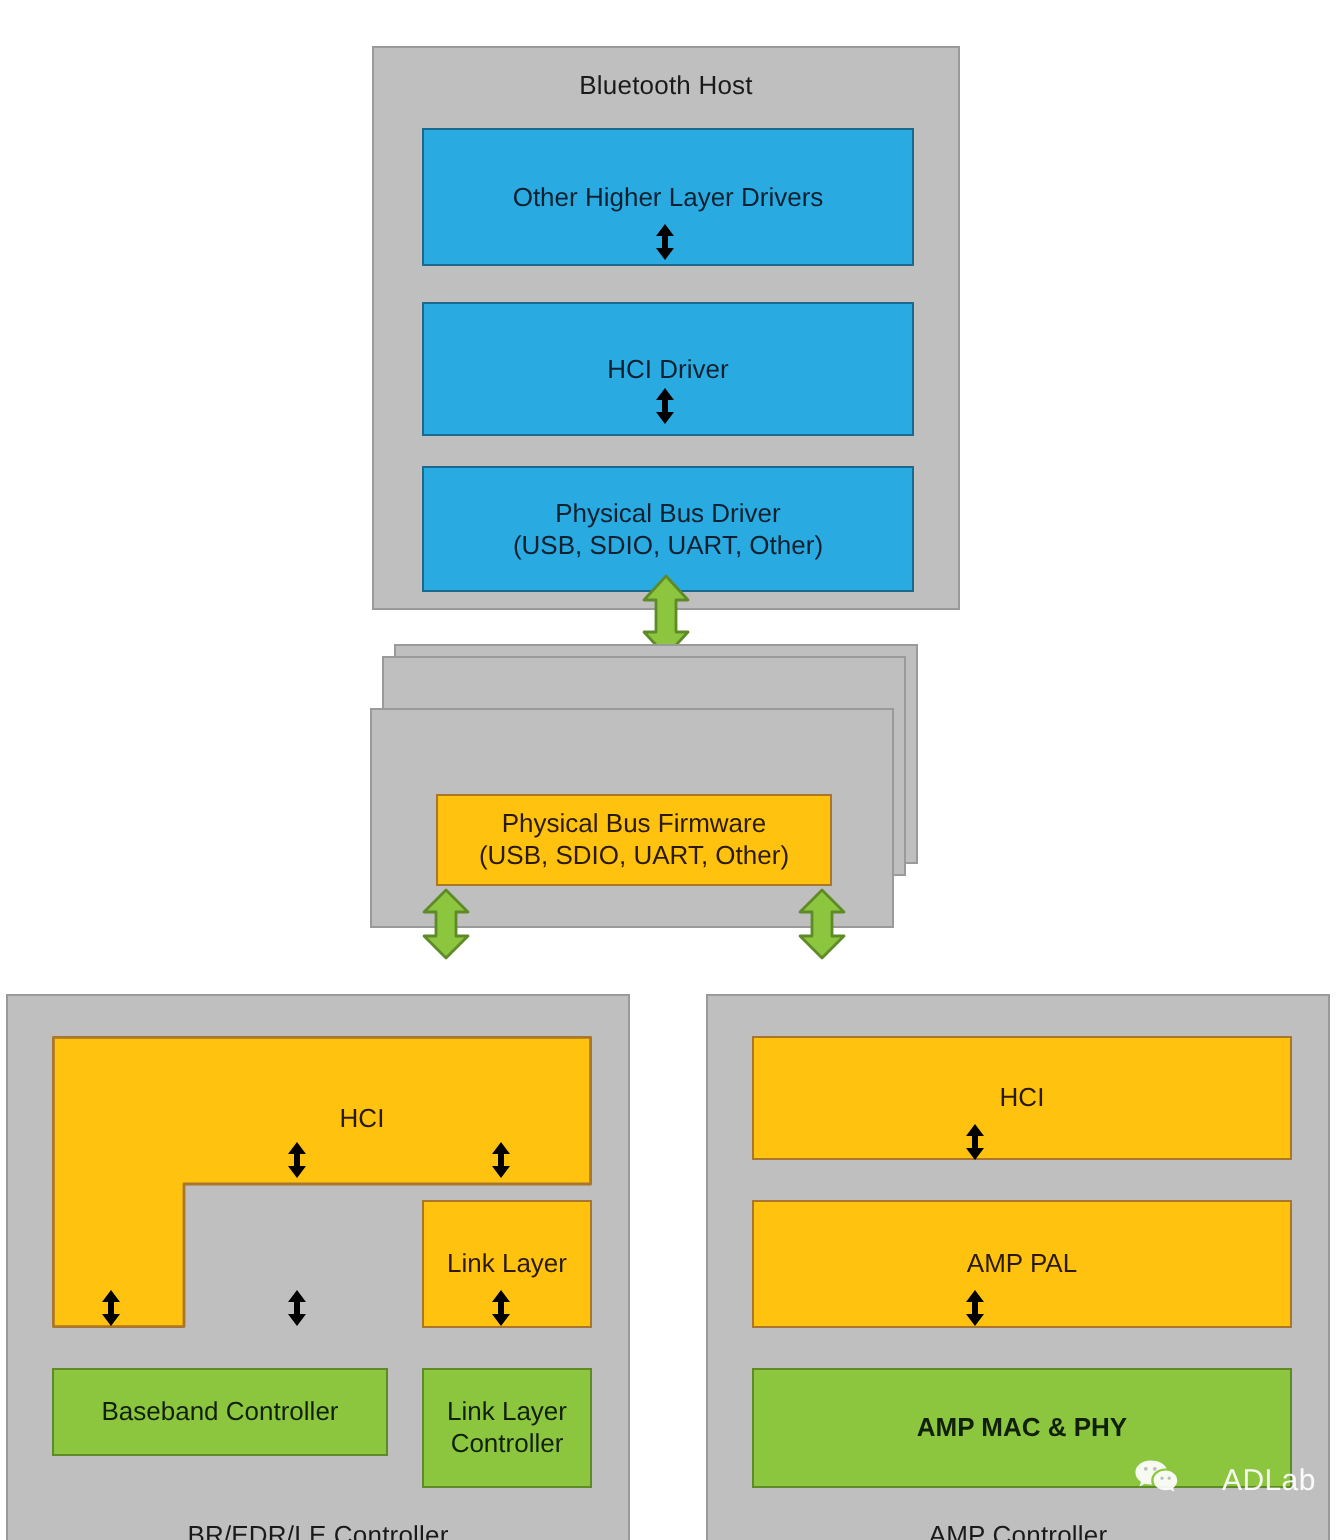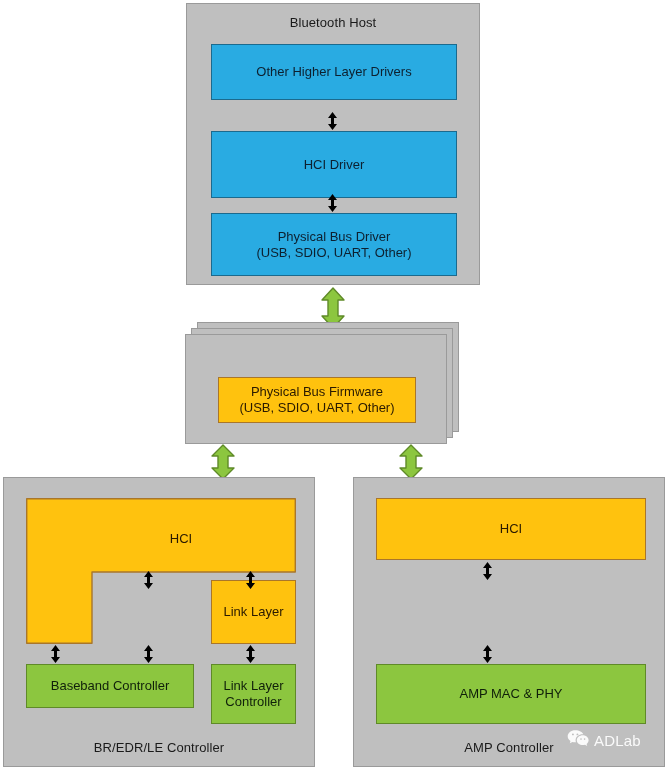--- a/index.html
+++ b/index.html
@@ -14,20 +14,21 @@
     font-family: "Liberation Sans", sans-serif;
     overflow: hidden;
   }
 
   
   .panel {
     position: absolute;
     background: #bfbfbf;
     border: 1px solid #9a9a9a;
     box-sizing: border-box;
+    margin-top: 20px;
   }
   .panel-title {
     position: absolute;
     left: 0;
     right: 0;
     text-align: center;
     color: #1a1a1a;
     font-size: 13px;
     font-weight: normal;
     letter-spacing: .1px;
@@ -85,37 +86,37 @@
     background: #bfbfbf;
     border: 1px solid #9a9a9a;
     box-sizing: border-box;
   }
 
   
   .watermark {
     position: absolute;
     display: flex;
     align-items: center;
-    gap: 5px;
+    gap: 22px;
     opacity: .92;
   }
   .watermark .wm-text {
     color: #ffffff;
     font-size: 15px;
     letter-spacing: .2px;
   }
 </style>
 </head>
 <body>
 
 <div class="panel" style="left:186px; top:3px; width:294px; height:282px;">
 
   <div class="panel-title" style="top:11px;">Bluetooth Host</div>
 
-  <div class="block blue" style="left:24px; top:40px; width:246px; height:56px;">
+  <div class="block blue" style="left:24px; top:40px; width:246px; height:69px;">
     <span>Other Higher Layer Drivers</span>
   </div>
 
   <div class="block blue" style="left:24px; top:127px; width:246px; height:67px;">
     <span>HCI Driver</span>
   </div>
 
   <div class="block blue" style="left:24px; top:209px; width:246px; height:63px;">
     <span>
       <span>Physical Bus Driver</span><br>
@@ -226,22 +227,25 @@
     <polygon points="6.5,0 11,6 8,6 8,12 11,12 6.5,18 2,12 5,12 5,6 2,6" fill="#000"></polygon>
   </svg>
 </div>
 
 <div class="panel" style="left:353px; top:477px; width:312px; height:290px;">
 
   <div class="block yellow" style="left:22px; top:20px; width:270px; height:62px;">
     <span>HCI</span>
   </div>
 
-
-  <div class="block green" style="left:22px; top:186px; width:270px; height:60px;">
+  <div class="block yellow" style="left:22px; top:102px; width:270px; height:64px;">
+    <span>AMP PAL</span>
+  </div>
+
+  <div class="block green" style="left:22px; top:186px; width:270px; height:60px;font-weight:bold;">
     <span>AMP MAC &amp; PHY</span>
   </div>
 
   <div class="panel-title" style="top:262px;">AMP Controller</div>
 </div>
 
 <div class="arrow-blk" style="left:481px; top:562px; height:18px;">
   <svg width="13" height="18" viewBox="0 0 13 18">
     <polygon points="6.5,0 11,6 8,6 8,12 11,12 6.5,18 2,12 5,12 5,6 2,6" fill="#000"></polygon>
   </svg>

